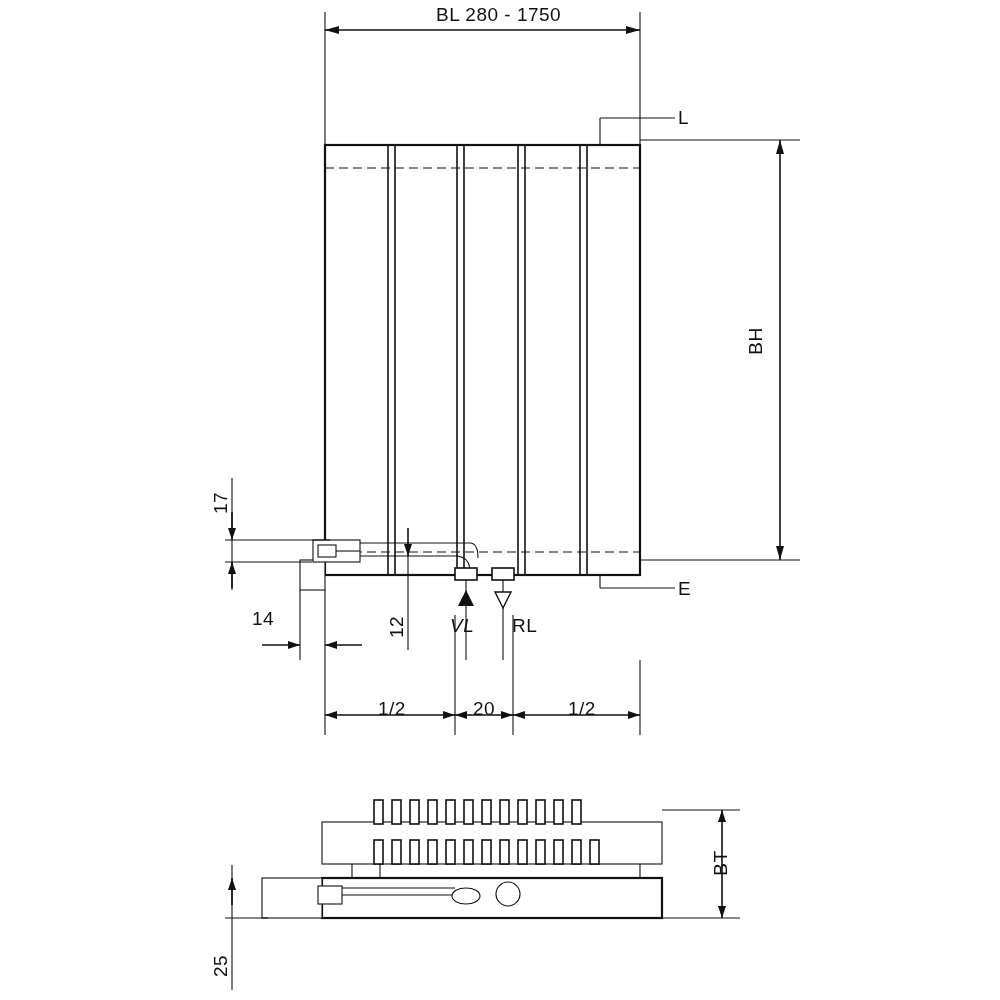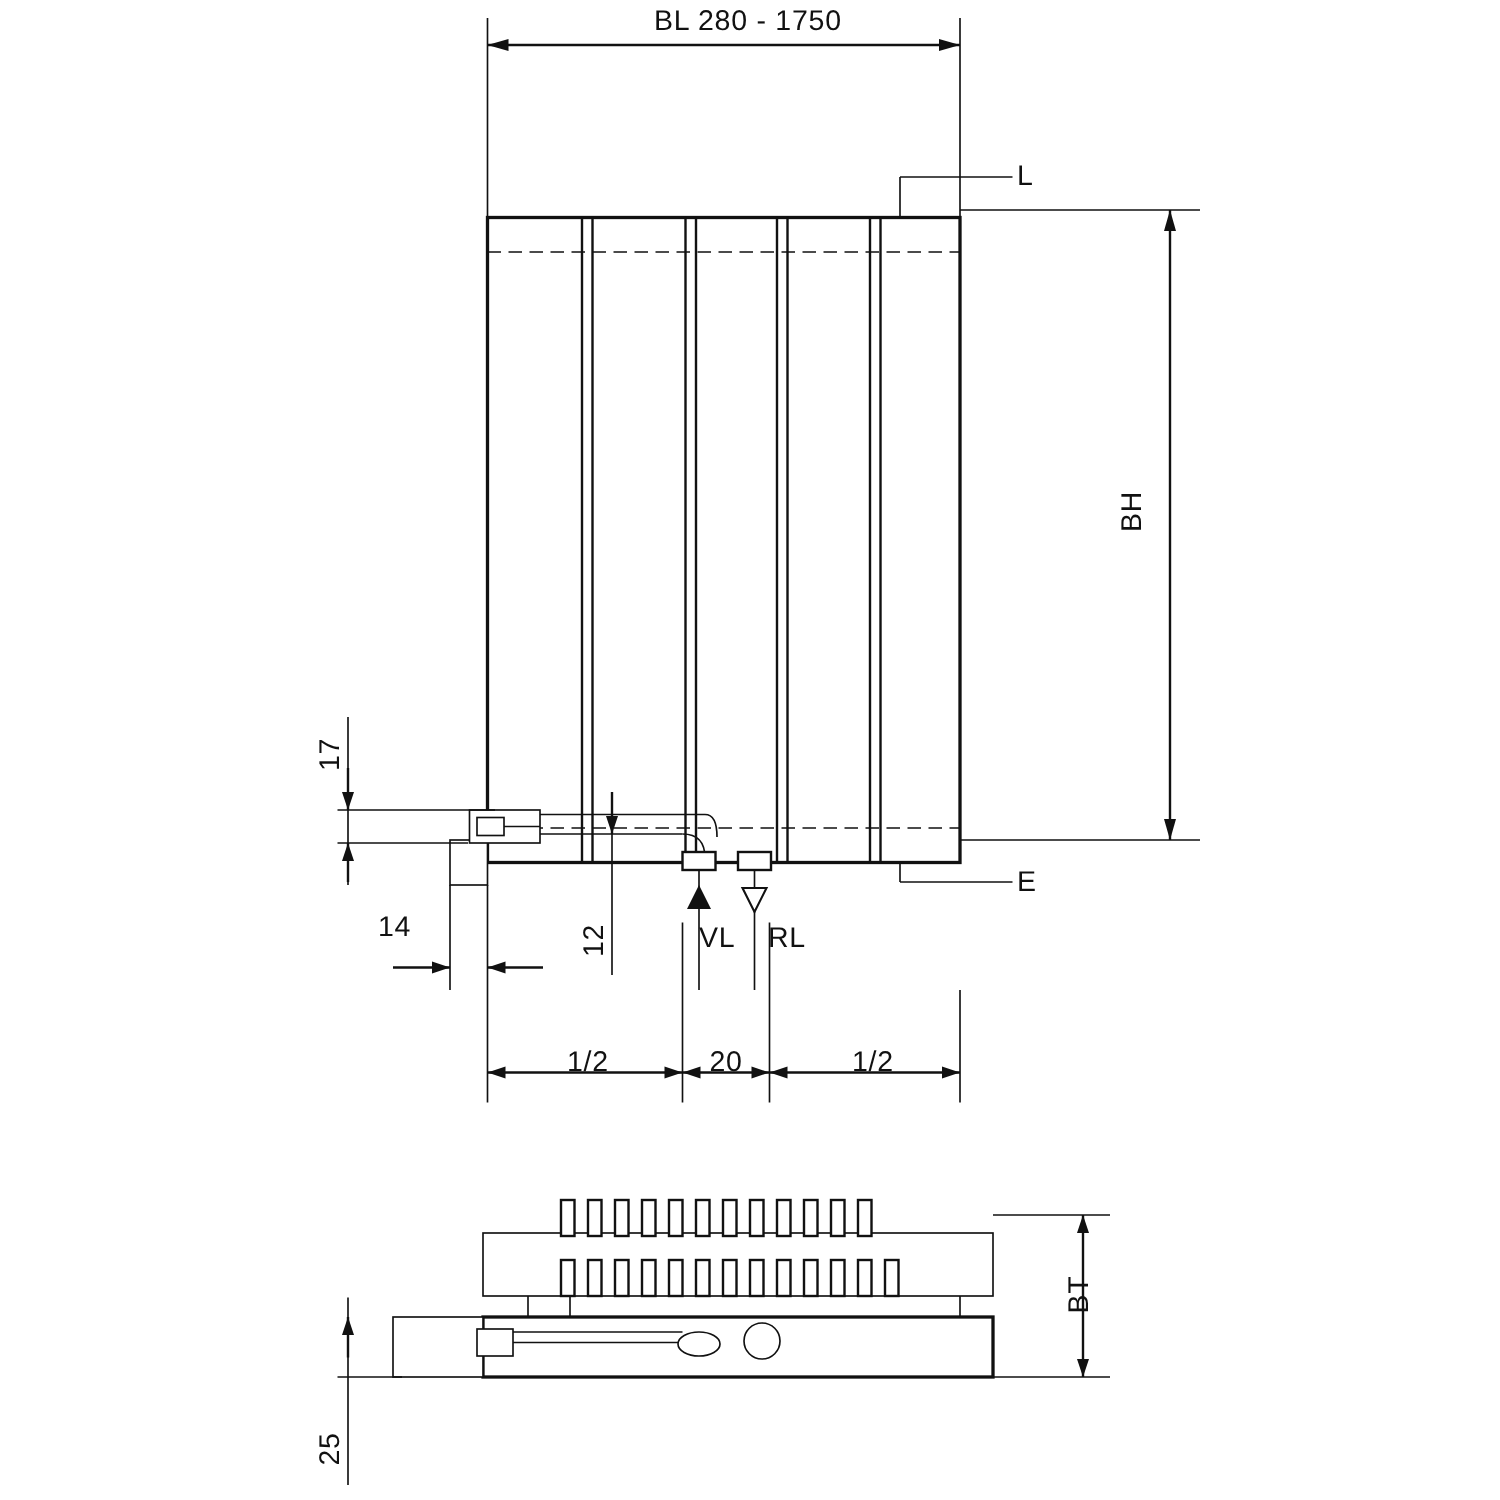--- a/index.html
+++ b/index.html
@@ -202,16 +202,16 @@
   <div class="lbl" style="left:678px;top:578px;">E</div>
   <div class="lbl rot" style="left:742px;top:330px;transform:rotate(-90deg);">BH</div>
   <div class="lbl rot" style="left:708px;top:852px;transform:rotate(-90deg);">BT</div>
   <div class="lbl rot" style="left:210px;top:492px;transform:rotate(-90deg);">17</div>
   <div class="lbl" style="left:252px;top:608px;">14</div>
   <div class="lbl rot" style="left:386px;top:616px;transform:rotate(-90deg);">12</div>
   <div class="lbl rot" style="left:210px;top:955px;transform:rotate(-90deg);">25</div>
   <div class="lbl" style="left:378px;top:698px;">1/2</div>
   <div class="lbl" style="left:473px;top:698px;">20</div>
   <div class="lbl" style="left:568px;top:698px;">1/2</div>
-  <div class="lbl" style="left:466px;top:615px;">VL</div>
+  <div class="lbl" style="left:450px;top:615px;font-style:italic;">VL</div>
   <div class="lbl" style="left:512px;top:615px;">RL</div>
 
 </div>
 
 </body></html>

